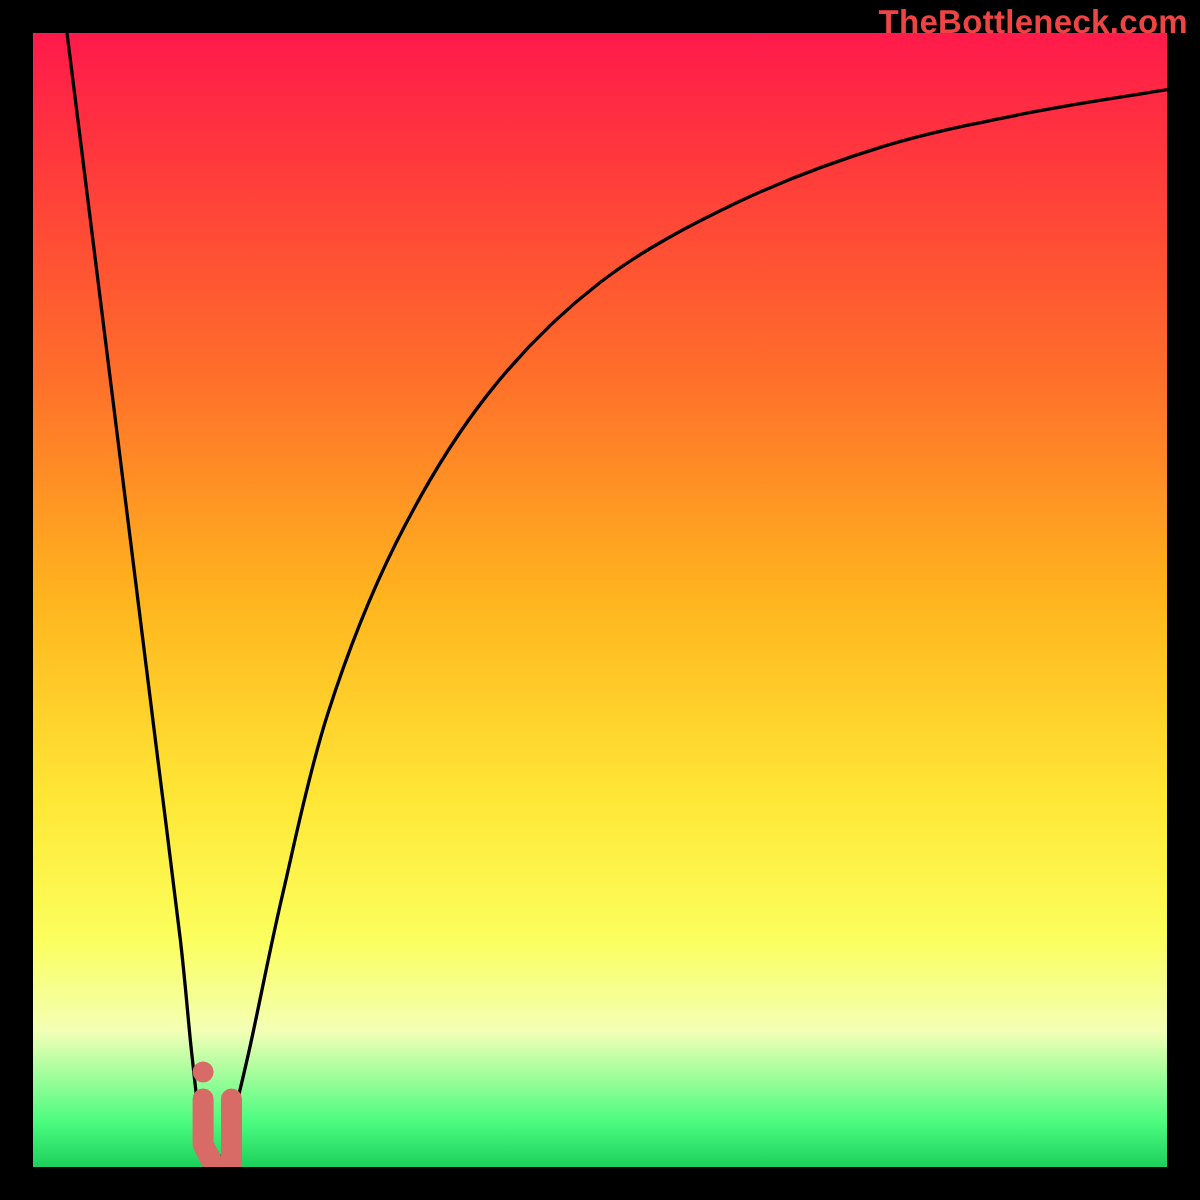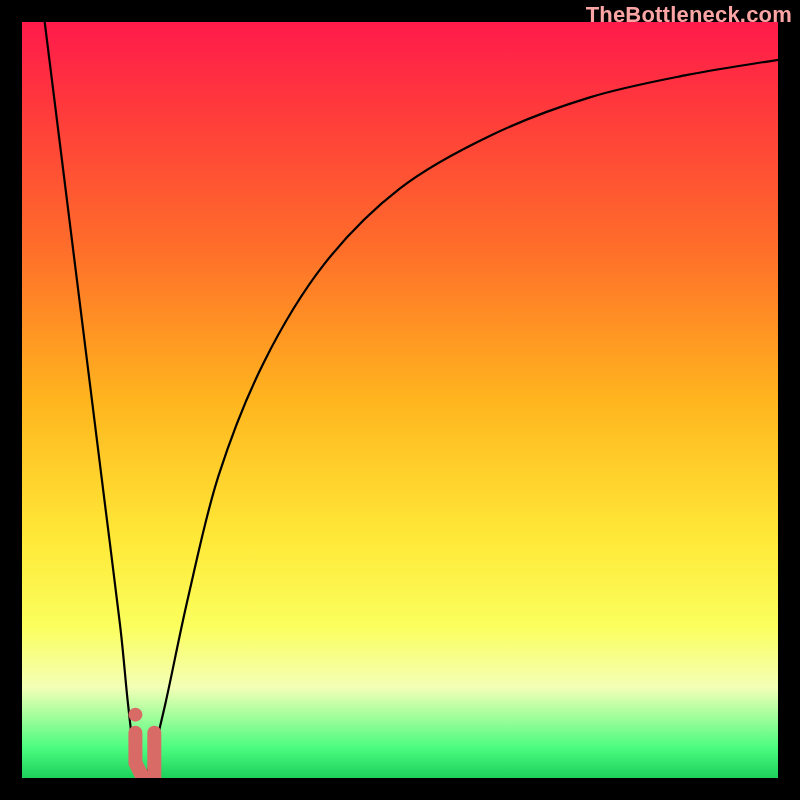--- a/index.html
+++ b/index.html
@@ -10,21 +10,21 @@
     height: 800px;
     background: #000;
   }
   .watermark {
     position: absolute;
     top: 2px;
     right: 8px;
     font-family: Arial, Helvetica, sans-serif;
     font-size: 22px;
     font-weight: 600;
-    color: #fca5a5;
+    color: #ef4444;
     letter-spacing: 0.2px;
     z-index: 5;
     pointer-events: none;
   }
   .plot {
     position: absolute;
     left: 22px;
     top: 22px;
     width: 756px;
     height: 756px;

